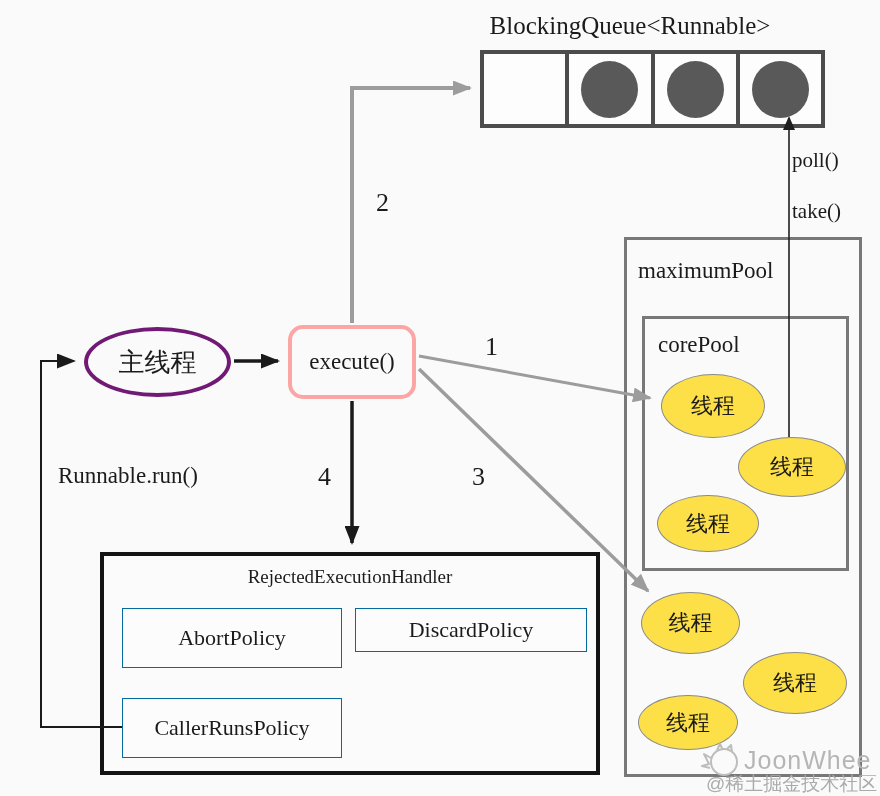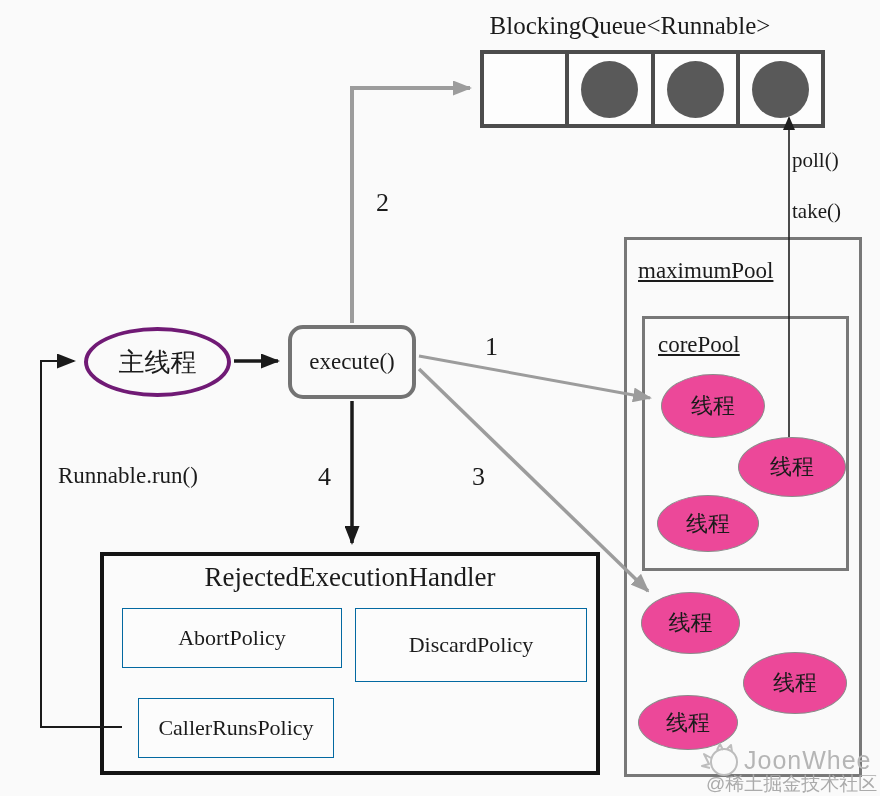--- a/index.html
+++ b/index.html
@@ -12,33 +12,33 @@
   .center{display:flex;align-items:center;justify-content:center;text-align:center;}
 
   
   .queue{left:480px;top:50px;width:345px;height:78px;border:4px solid #4c4c4c;background:#fdfdfd;display:flex;}
   .queue-cell{flex:1;position:relative;display:flex;align-items:center;justify-content:center;}
   .queue-cell + .queue-cell{border-left:4px solid #4c4c4c;}
   .task-dot{width:57px;height:57px;border-radius:50%;background:#595959;}
 
   
   .pool{border:3px solid #787878;background:transparent;}
-  .ellipse{border:1.5px solid #8a8a8a;border-radius:50%;background:#ec4899;font-size:22px;}
+  .ellipse{border:1.5px solid #8a8a8a;border-radius:50%;background:#fde047;font-size:22px;}
 
   
   .main-ellipse{left:84px;top:327px;width:147px;height:70px;border:4px solid #701a75;border-radius:50%;background:#fafafa;font-size:26px;}
-  .execute-box{left:288px;top:325px;width:128px;height:74px;border:4px solid #737373;border-radius:15px;background:#fafafa;font-size:23px;}
+  .execute-box{left:288px;top:325px;width:128px;height:74px;border:4px solid #fca5a5;border-radius:15px;background:#fafafa;font-size:23px;}
 
   
   .handler{left:100px;top:552px;width:500px;height:223px;border:4px solid #141414;background:#fbfbfb;}
   .policy{border:1px solid #0369a1;background:#fcfcfc;font-size:22px;}
 
   .step-num{font-size:26px;}
   .method{font-size:21px;}
-  .box-label{font-size:23px;text-decoration:underline;}
+  .box-label{font-size:23px;}
 
   .wm{font-family:"Liberation Sans","DejaVu Sans",sans-serif;}
   svg.layer{position:absolute;left:0;top:0;pointer-events:none;}
 </style>
 </head>
 <body>
 
 <div id="stage">
 
   <div class="lbl center" style="left:455px;top:10px;width:350px;height:32px;font-size:25px;">BlockingQueue&lt;Runnable&gt;</div>
@@ -79,24 +79,24 @@
   <div class="abs execute-box center">execute()</div>
 
   <div class="lbl" style="left:58px;top:463px;font-size:23px;">Runnable.run()</div>
 
   <div class="lbl step-num" style="left:485px;top:332px;">1</div>
   <div class="lbl step-num" style="left:376px;top:188px;">2</div>
   <div class="lbl step-num" style="left:472px;top:462px;">3</div>
   <div class="lbl step-num" style="left:318px;top:462px;">4</div>
 
   <div class="abs handler"></div>
-  <div class="lbl center" style="left:100px;top:560px;width:500px;height:34px;font-size:27px;">RejectedExecutionHandler</div>
+  <div class="lbl center" style="left:100px;top:560px;width:500px;height:34px;font-size:19px;">RejectedExecutionHandler</div>
   <div class="abs policy center" style="left:122px;top:608px;width:220px;height:60px;">AbortPolicy</div>
-  <div class="abs policy center" style="left:355px;top:608px;width:232px;height:74px;">DiscardPolicy</div>
-  <div class="abs policy center" style="left:138px;top:698px;width:196px;height:60px;">CallerRunsPolicy</div>
+  <div class="abs policy center" style="left:355px;top:608px;width:232px;height:44px;">DiscardPolicy</div>
+  <div class="abs policy center" style="left:122px;top:698px;width:220px;height:60px;">CallerRunsPolicy</div>
 
   <svg class="layer" width="880" height="796" viewBox="0 0 880 796">
     <defs>
       <marker id="mBlack" markerWidth="19" markerHeight="15" refX="17" refY="7.5" orient="auto" markerUnits="userSpaceOnUse">
         <path d="M0,0 L19,7.5 L0,15 Z" fill="#1a1a1a"></path>
       </marker>
       <marker id="mGray" markerWidth="19" markerHeight="15" refX="17" refY="7.5" orient="auto" markerUnits="userSpaceOnUse">
         <path d="M0,0 L19,7.5 L0,15 Z" fill="#9c9c9c"></path>
       </marker>
       <marker id="mThin" markerWidth="14" markerHeight="12" refX="12" refY="6" orient="auto" markerUnits="userSpaceOnUse">

